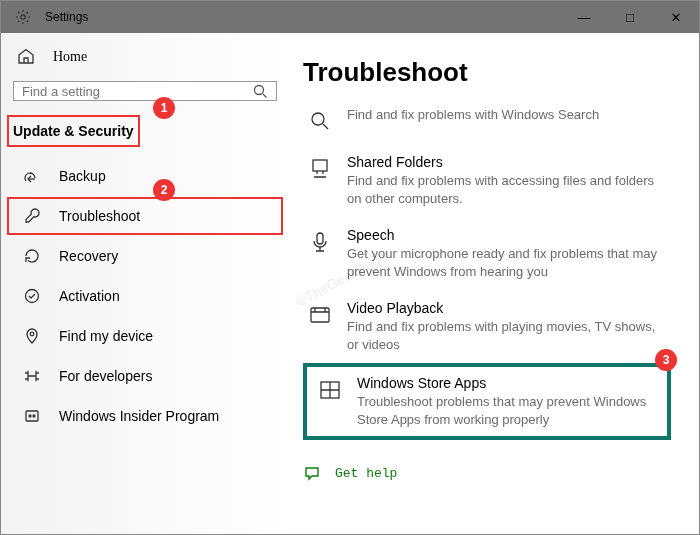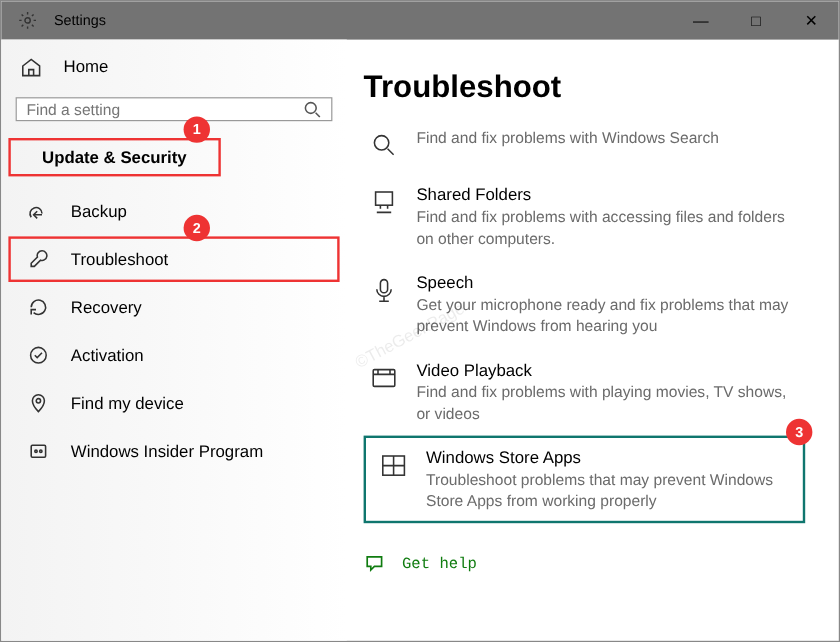--- a/index.html
+++ b/index.html
@@ -27,43 +27,44 @@
   .titlebar .title { font-size: 12px; }
   .winbtns { position: absolute; right: 0; top: 0; display: flex; }
   .winbtn { width: 46px; height: 32px; display: flex; align-items: center; justify-content: center; font-family: inherit; font-size: 13px; }
   .main { display: flex; height: calc(100% - 32px); }
   .sidebar {
     width: 288px;
     background: linear-gradient(to right, #f3f3f3, #ffffff);
     padding: 6px 0 0 0;
   }
   .home-row {
-    display: flex; align-items: flex-start;
+    display: flex; align-items: flex-end;
     padding: 8px 16px;
     font-size: 14px;
     gap: 18px;
+    font-family: Liberation Serif, serif;
   }
   .search-box {
     margin: 8px 12px 14px 12px;
     border: 1px solid #999;
     background: #fff;
     height: 20px;
     display: flex; align-items: center;
     padding: 0 8px;
     position: relative;
   }
   .search-box input {
     border: none; outline: none; flex: 1;
     font-size: 13px; background: transparent;
     color: #666;
   }
   .search-box .sicon { width: 16px; height: 16px; }
   .cat-header {
     font-size: 14px; font-weight: 600;
-    padding: 6px 26px;
+    padding: 6px 4px;
     border: 2px solid #e33;
     margin: 0 6px 8px 6px;
     display: inline-block;
   }
   .nav-item {
     display: flex; align-items: center;
     padding: 10px 16px;
     gap: 18px;
     font-size: 14px;
     color: #000;
@@ -88,21 +89,21 @@
     display: flex;
     gap: 14px;
     padding: 10px 4px;
     align-items: flex-start;
   }
   .ts-icon { width: 26px; height: 26px; flex-shrink: 0; display:flex; align-items:center; justify-content:center; margin-top:2px; }
   .ts-text { flex: 1; }
   .ts-title { font-size: 14px; font-weight: 400; color: #000; margin-bottom: 2px; }
   .ts-desc { font-size: 13px; color: #6b6b6b; line-height: 1.35; }
   .ts-item.hl {
-    border: 2px solid #0f766e;
+    border: 4px solid #0f766e;
     padding: 8px 10px;
   }
   .help-row {
     display: flex; align-items: center;
     gap: 14px;
     padding: 6px 0;
     margin-top: 6px;
     font-family: Liberation Mono, monospace;
   }
   .help-row .link {
@@ -220,20 +221,28 @@
     <div class="nav-item">
       <span class="nav-icon">
         <svg viewBox="0 0 18 18" width="18" height="18" fill="none" stroke="#333" stroke-width="1.3">
           <path d="M9 16s5-5 5-9a5 5 0 0 0-10 0c0 4 5 9 5 9z"></path>
             <circle cx="9" cy="7" r="1.8"></circle>
         </svg>
       </span>
       <span>Find my device</span>
     </div>
 
+    <div class="nav-item">
+      <span class="nav-icon">
+        <svg viewBox="0 0 18 18" width="18" height="18" fill="none" stroke="#333" stroke-width="1.3">
+          <path d="M5 4v10M13 4v10M5 9h8M2 6h3M2 12h3M13 6h3M13 12h3"></path>
+        </svg>
+      </span>
+      <span>For developers</span>
+    </div>
 
     <div class="nav-item">
       <span class="nav-icon">
         <svg viewBox="0 0 18 18" width="18" height="18" fill="none" stroke="#333" stroke-width="1.3">
           <rect x="3" y="4" width="12" height="10" rx="1"></rect>
             <circle cx="7" cy="9" r="1"></circle>
             <circle cx="11" cy="9" r="1"></circle>
         </svg>
       </span>
       <span>Windows Insider Program</span>

